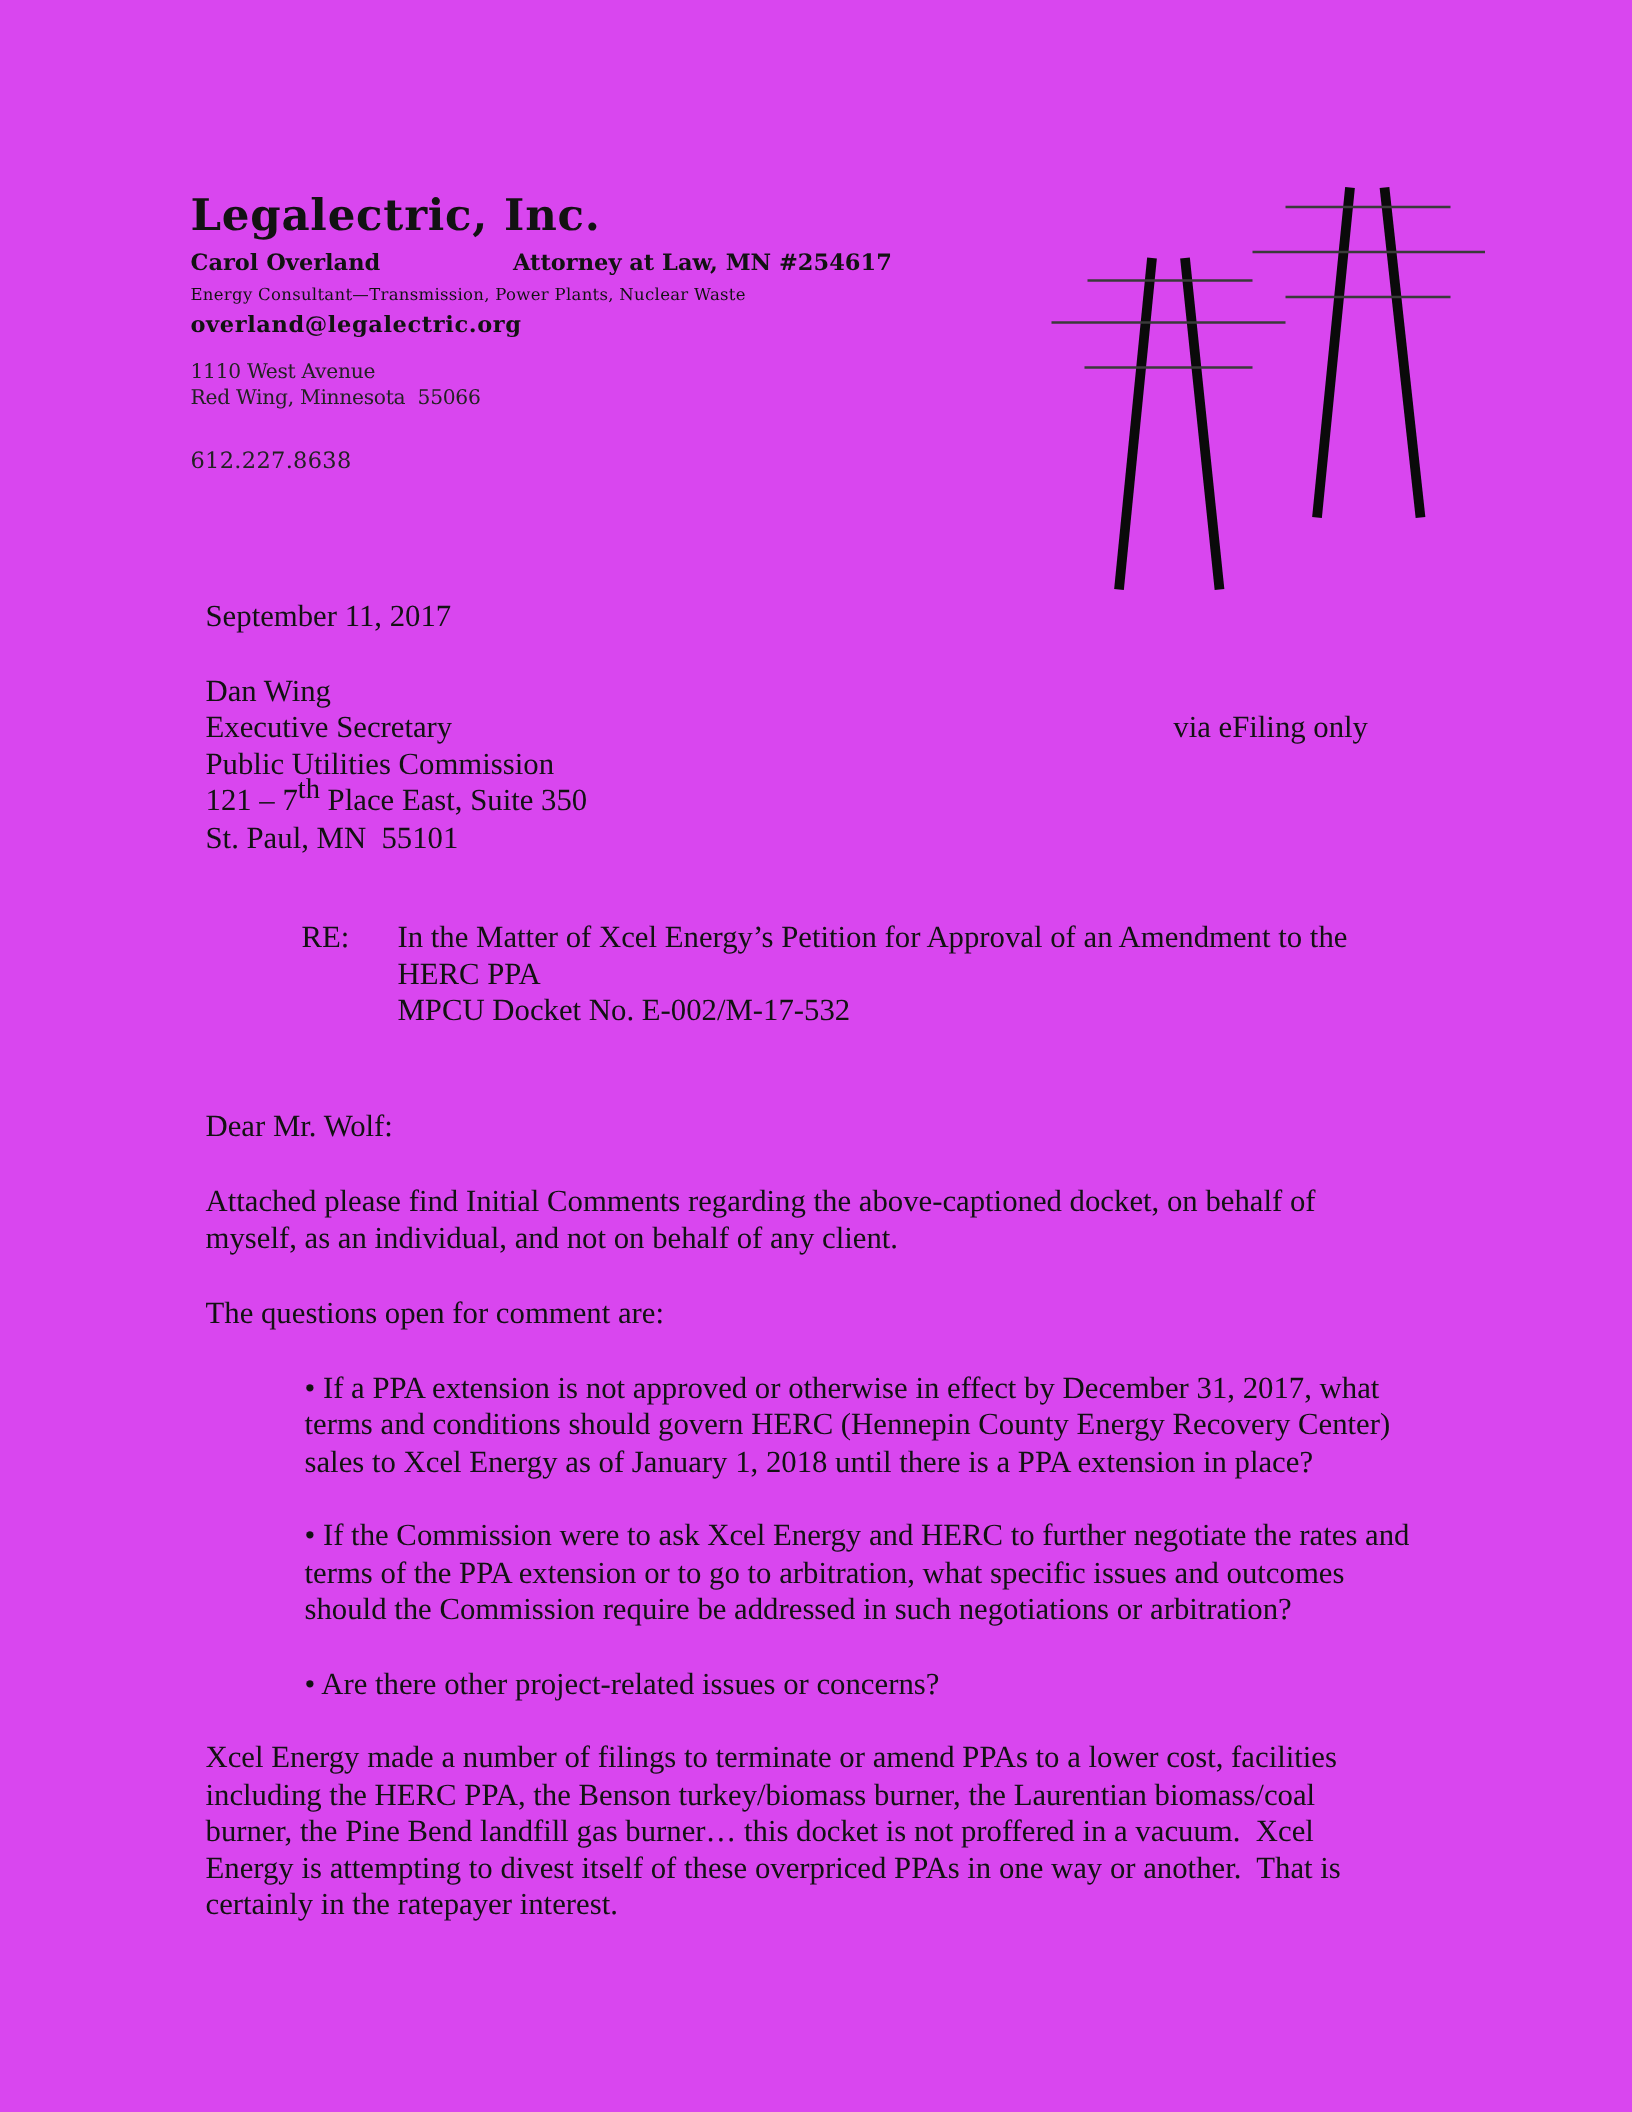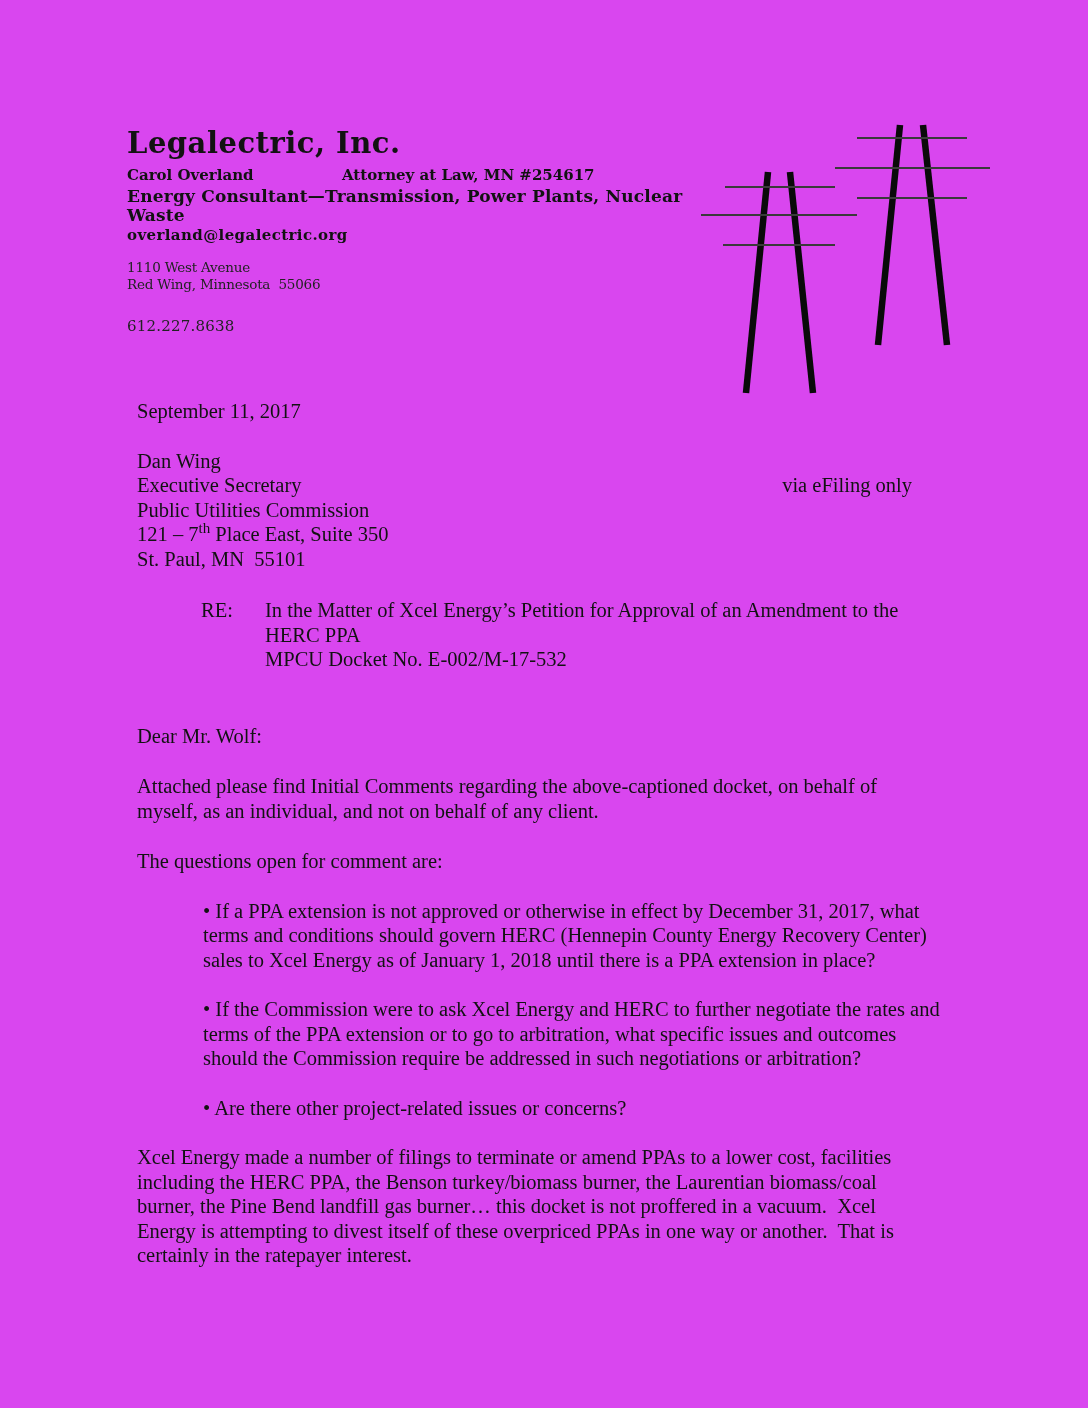--- a/index.html
+++ b/index.html
@@ -32,23 +32,23 @@
   }
   .lh-row2 {
     display: flex;
     margin-top: 3px;
     font-size: 15px;
     line-height: 24px;
     font-weight: bold;
   }
   .lh-row2 .attorney-name { width: 215px; flex: 0 0 auto; }
   .lh-tagline {
-    font-size: 17px;
+    font-size: 11px;
     line-height: 19px;
-    font-weight: bold;
+    font-weight: normal;
     letter-spacing: 0.2px;
   }
   .lh-email {
     font-size: 15px;
     line-height: 20px;
     font-weight: bold;
     letter-spacing: 0.4px;
   }
   .lh-address {
     margin-top: 14px;
@@ -73,23 +73,23 @@
     position: absolute;
     left: 137px;
     top: 399px;
     width: 833px;
     font-size: 20.5px;
     line-height: 24.5px;
   }
   .recipient-block { margin-top: 25px; }
   .recipient-line2 { display: flex; }
   .delivery-note { margin-left: auto; margin-right: 58px; }
-  .ordinal { font-size: 15px; vertical-align: super; line-height: 0; }
+  .ordinal { font-size: 19px; vertical-align: super; line-height: 0; }
 
-  .re-block { margin-top: 27px; display: flex; }
+  .re-block { margin-top: 42px; display: flex; }
   .re-label { margin-left: 64px; width: 64px; flex: 0 0 auto; }
   .re-text { width: 680px; }
 
   .salutation { margin-top: 52px; }
   .intro-paragraph { margin-top: 26px; }
   .questions-intro { margin-top: 26px; }
   .bullet { margin-top: 25px; margin-left: 66px; }
   .closing-paragraph { margin-top: 25px; }
 </style>
 </head>

